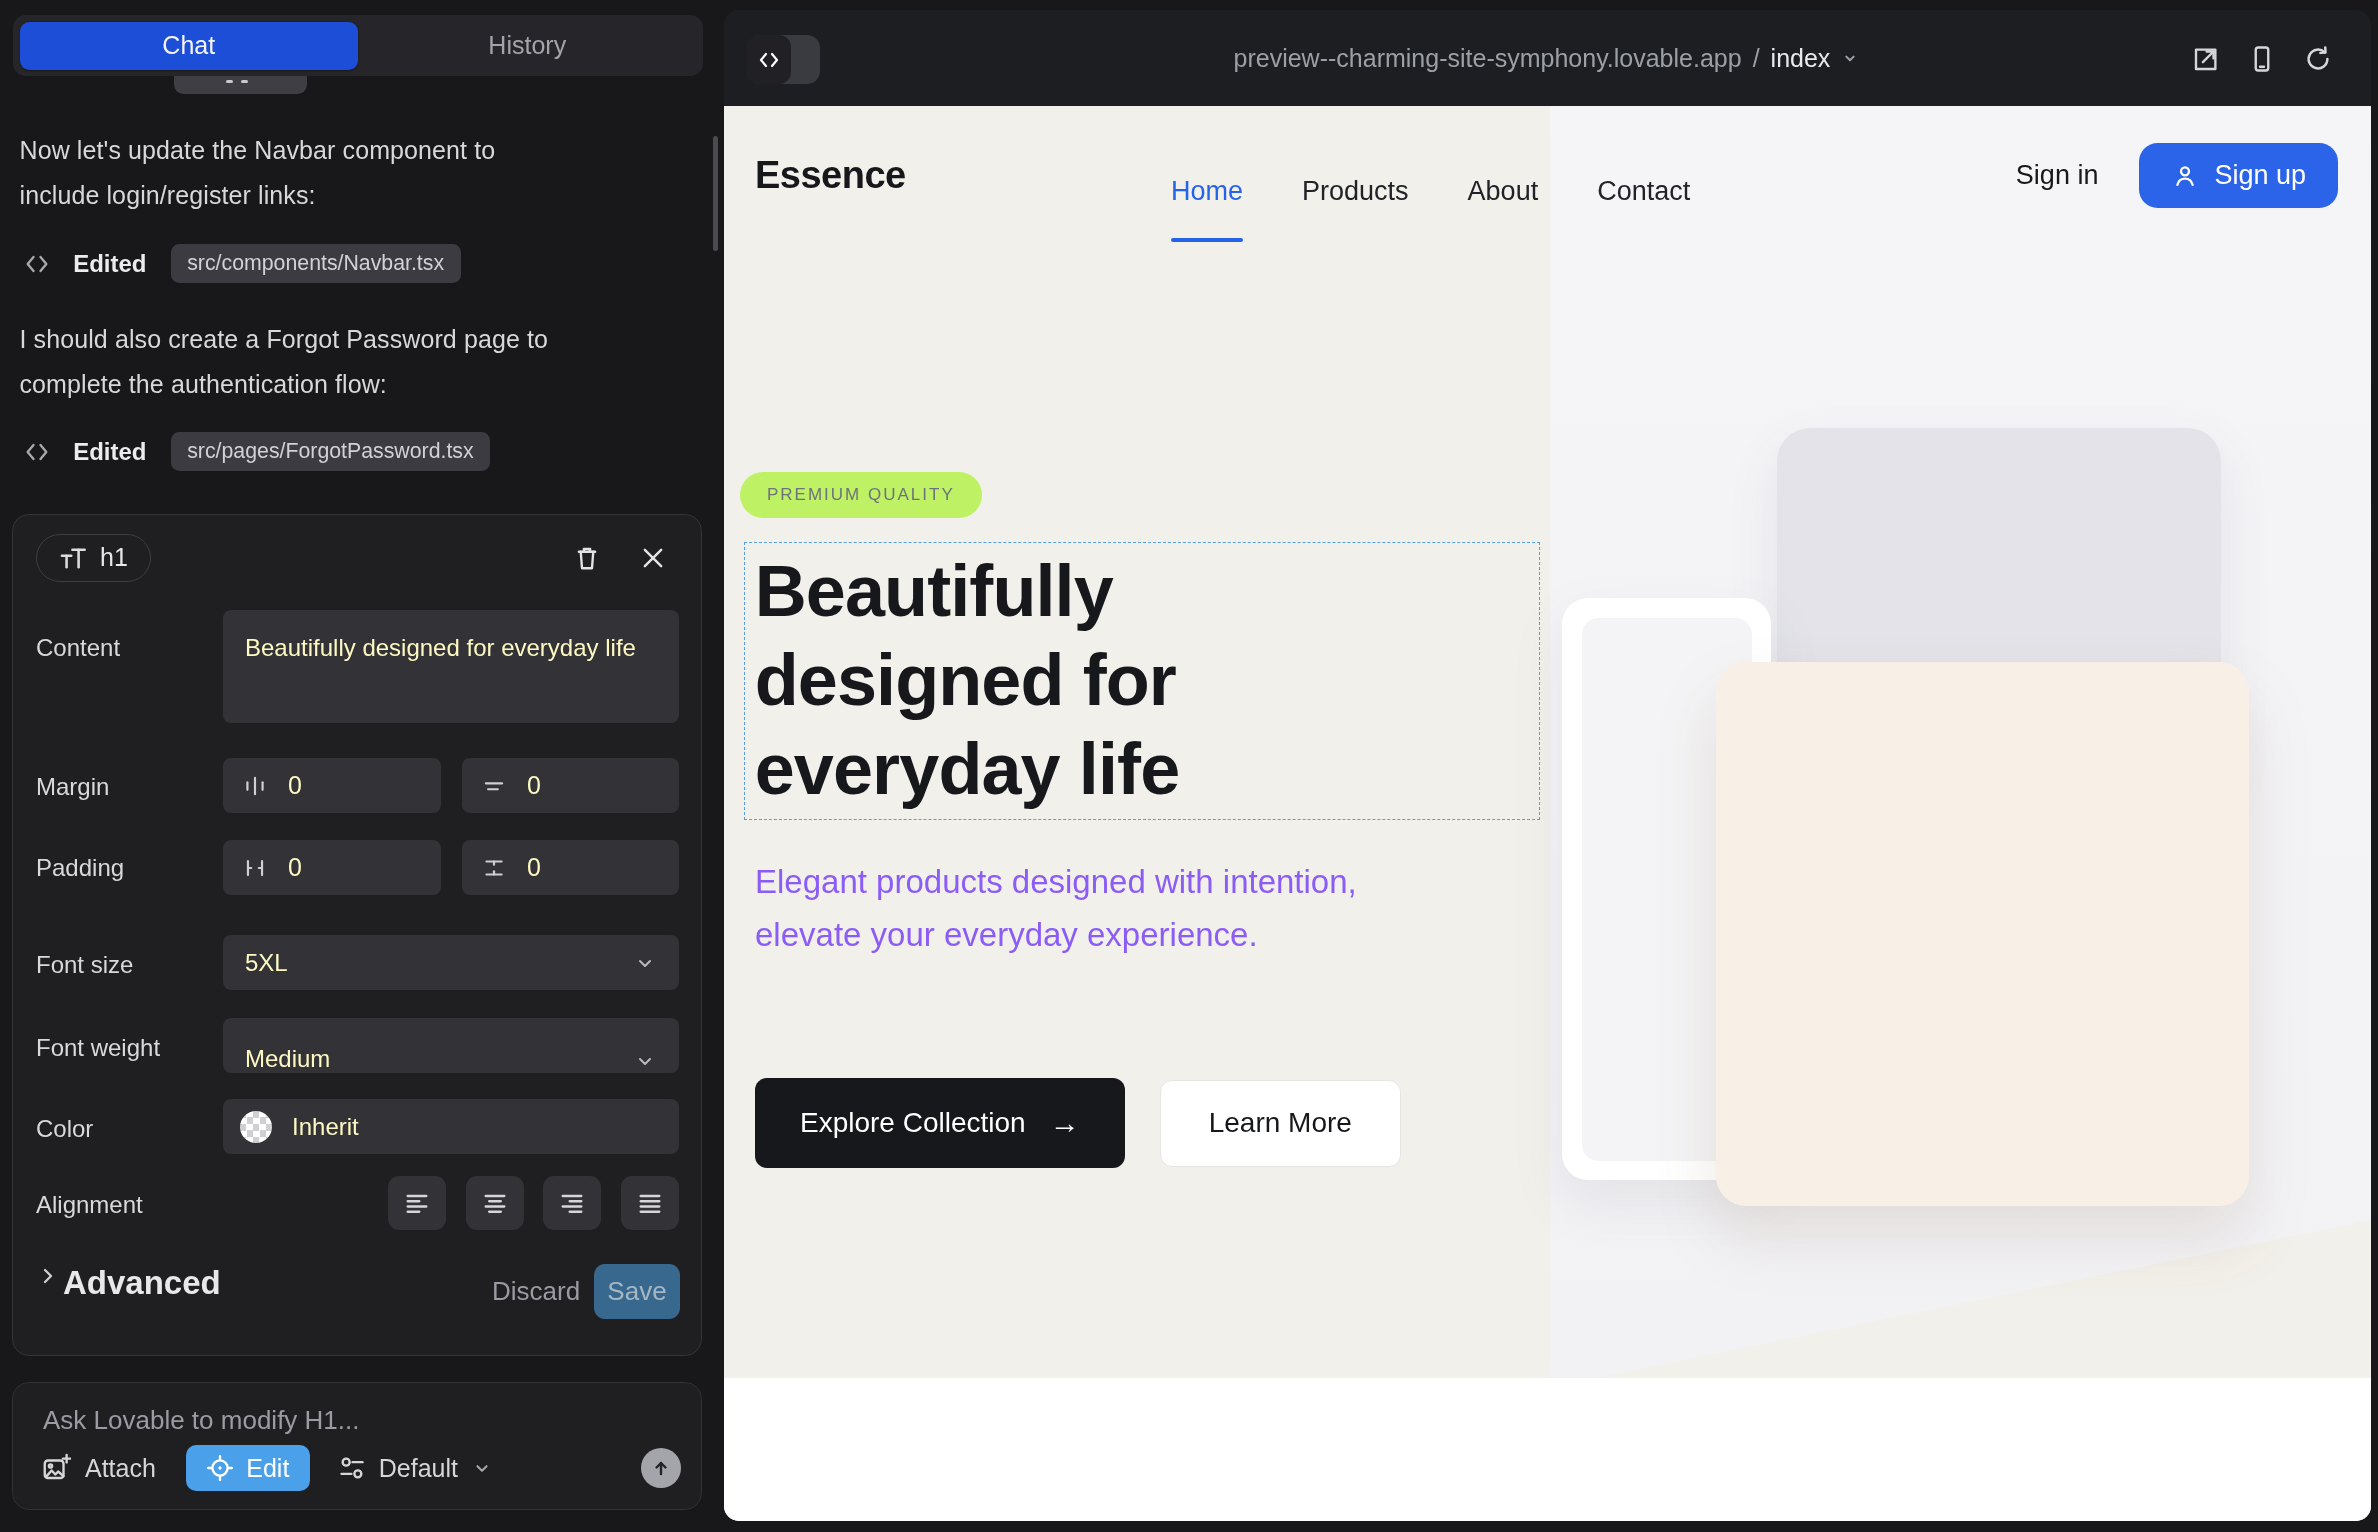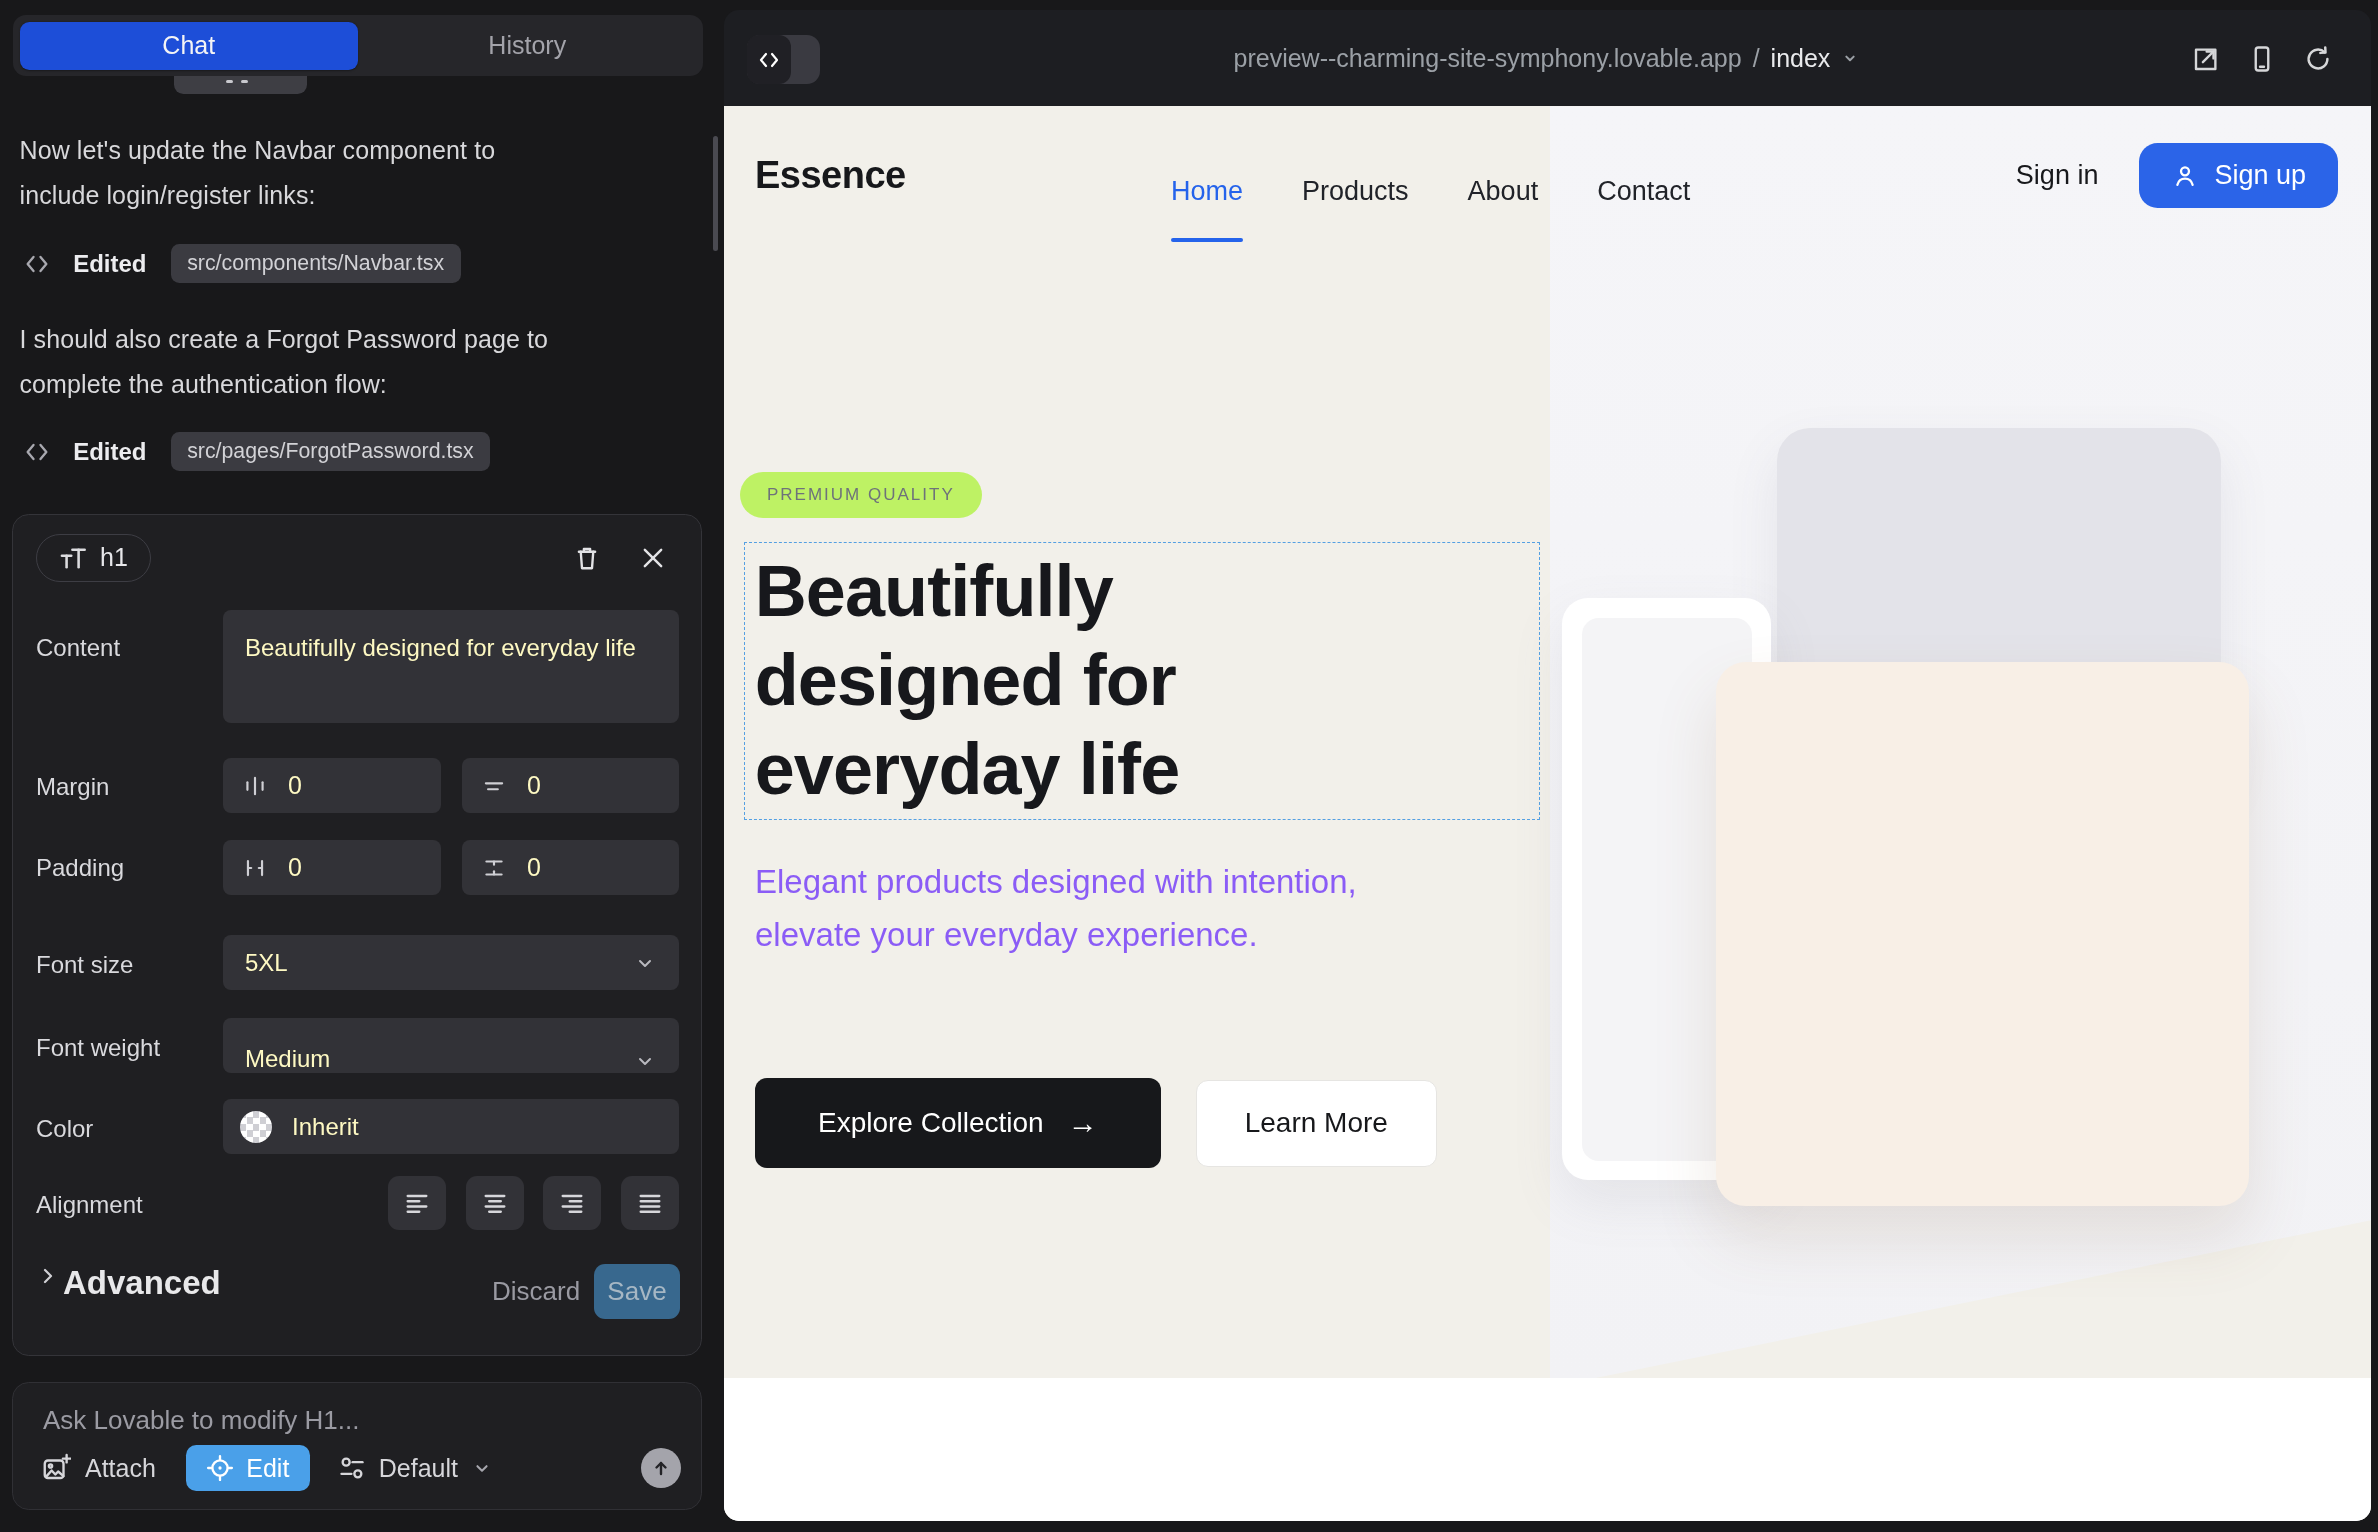--- a/index.html
+++ b/index.html
@@ -130,21 +130,21 @@
                 background:#bef264; border-radius:24px; display:flex; align-items:center;
                 font-size:17px; letter-spacing:2px; color:#6e727a; }
   .selection-box { position:absolute; left:19.5px; top:436px; width:796px; height:278px;
                    border:1.9px dashed #55a0e2; }
   .hero-h1 { padding:3.7px 0 0 10.2px; font-size:72px; line-height:89px; font-weight:600;
              color:#17181c; letter-spacing:-0.9px; }
   .hero-h1 span { display:block; }
   .hero-par { position:absolute; left:31px; top:749px; font-size:33px; line-height:53px; color:#8b5cf6; }
   .hero-par span { display:block; }
   .hero-ctas { position:absolute; left:31px; top:972px; display:flex; gap:35px; align-items:center; }
-  .cta-primary { height:90px; padding:0 63px; background:#17181b; color:#fff; border:none;
+  .cta-primary { height:90px; padding:0 45px; background:#17181b; color:#fff; border:none;
                  border-radius:12px; font-size:28px; display:flex; align-items:center; gap:24px; cursor:pointer; }
   .cta-primary .arr { font-size:30px; }
   .cta-secondary { height:87px; padding:0 48px; background:#ffffff; color:#17181b;
                    border:1.9px solid #e6e5e2; border-radius:12px; font-size:28px; cursor:pointer; }
 
   .card { position:absolute; }
   .card-lavender { left:1053px; top:322px; width:444px; height:363px; border-radius:33px;
                    background:#e3e3e9; box-shadow:0 22px 51px rgba(90,90,120,.10); }
   .card-white { left:838px; top:492px; width:209px; height:582px; border-radius:26px; background:#ffffff;
                 box-shadow:0 22px 51px rgba(120,120,140,.12); }

